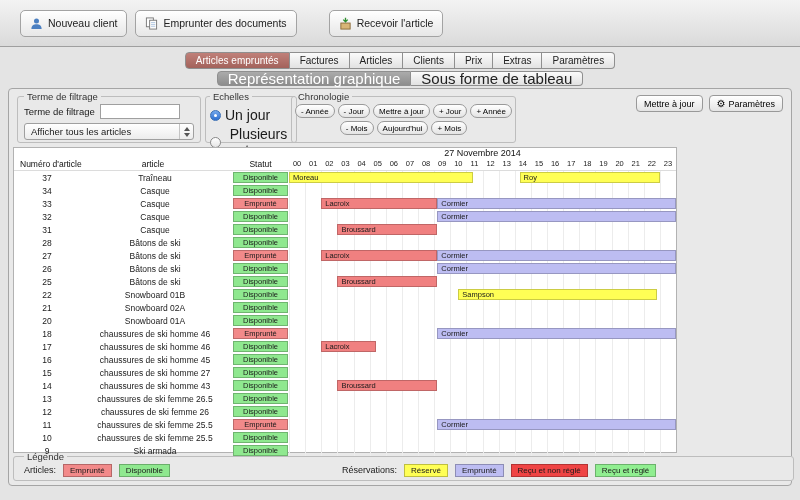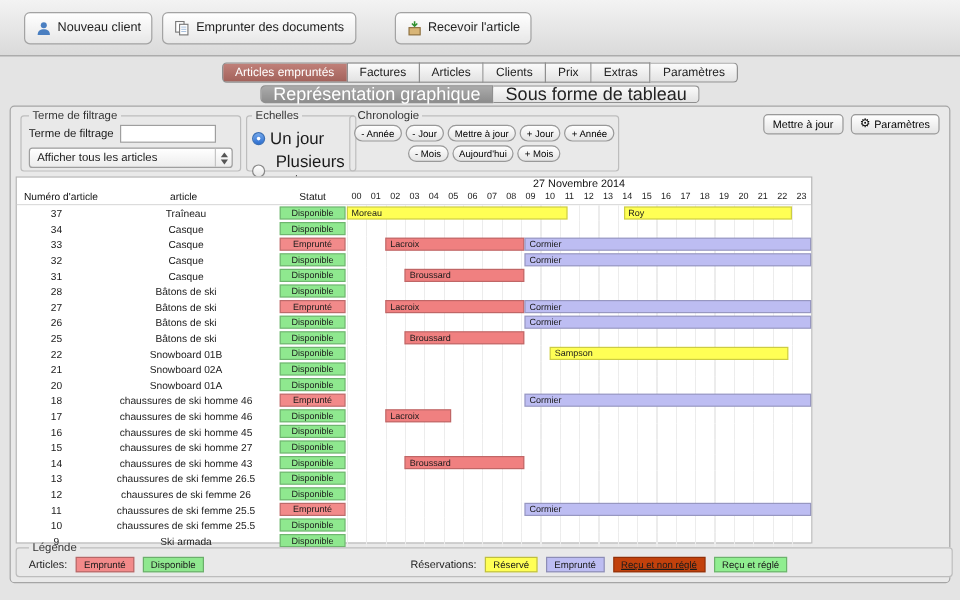--- a/index.html
+++ b/index.html
@@ -449,19 +449,19 @@
     <div class="legend-inner" id="legend-inner">
         <div class="lg-group">
           <span class="lg-label">Articles:</span>
           <span class="chip" style="background: rgb(242, 138, 138);">Emprunté</span>
           <span class="chip" style="background: rgb(143, 232, 143);">Disponible</span>
         </div>
         <div class="lg-group">
           <span class="lg-label">Réservations:</span>
           <span class="chip" style="background: rgb(255, 255, 85);">Réservé</span>
           <span class="chip" style="background: rgb(189, 189, 242);">Emprunté</span>
-          <span class="chip" style="background: #c2410c; text-decoration: underline;">Reçu et non réglé</span>
+          <span class="chip" style="background: #ef4444;">Reçu et non réglé</span>
           <span class="chip" style="background: rgb(144, 238, 144);">Reçu et réglé</span>
         </div>
       </div>
   </fieldset>
 
 </div>
 
 </body></html>

